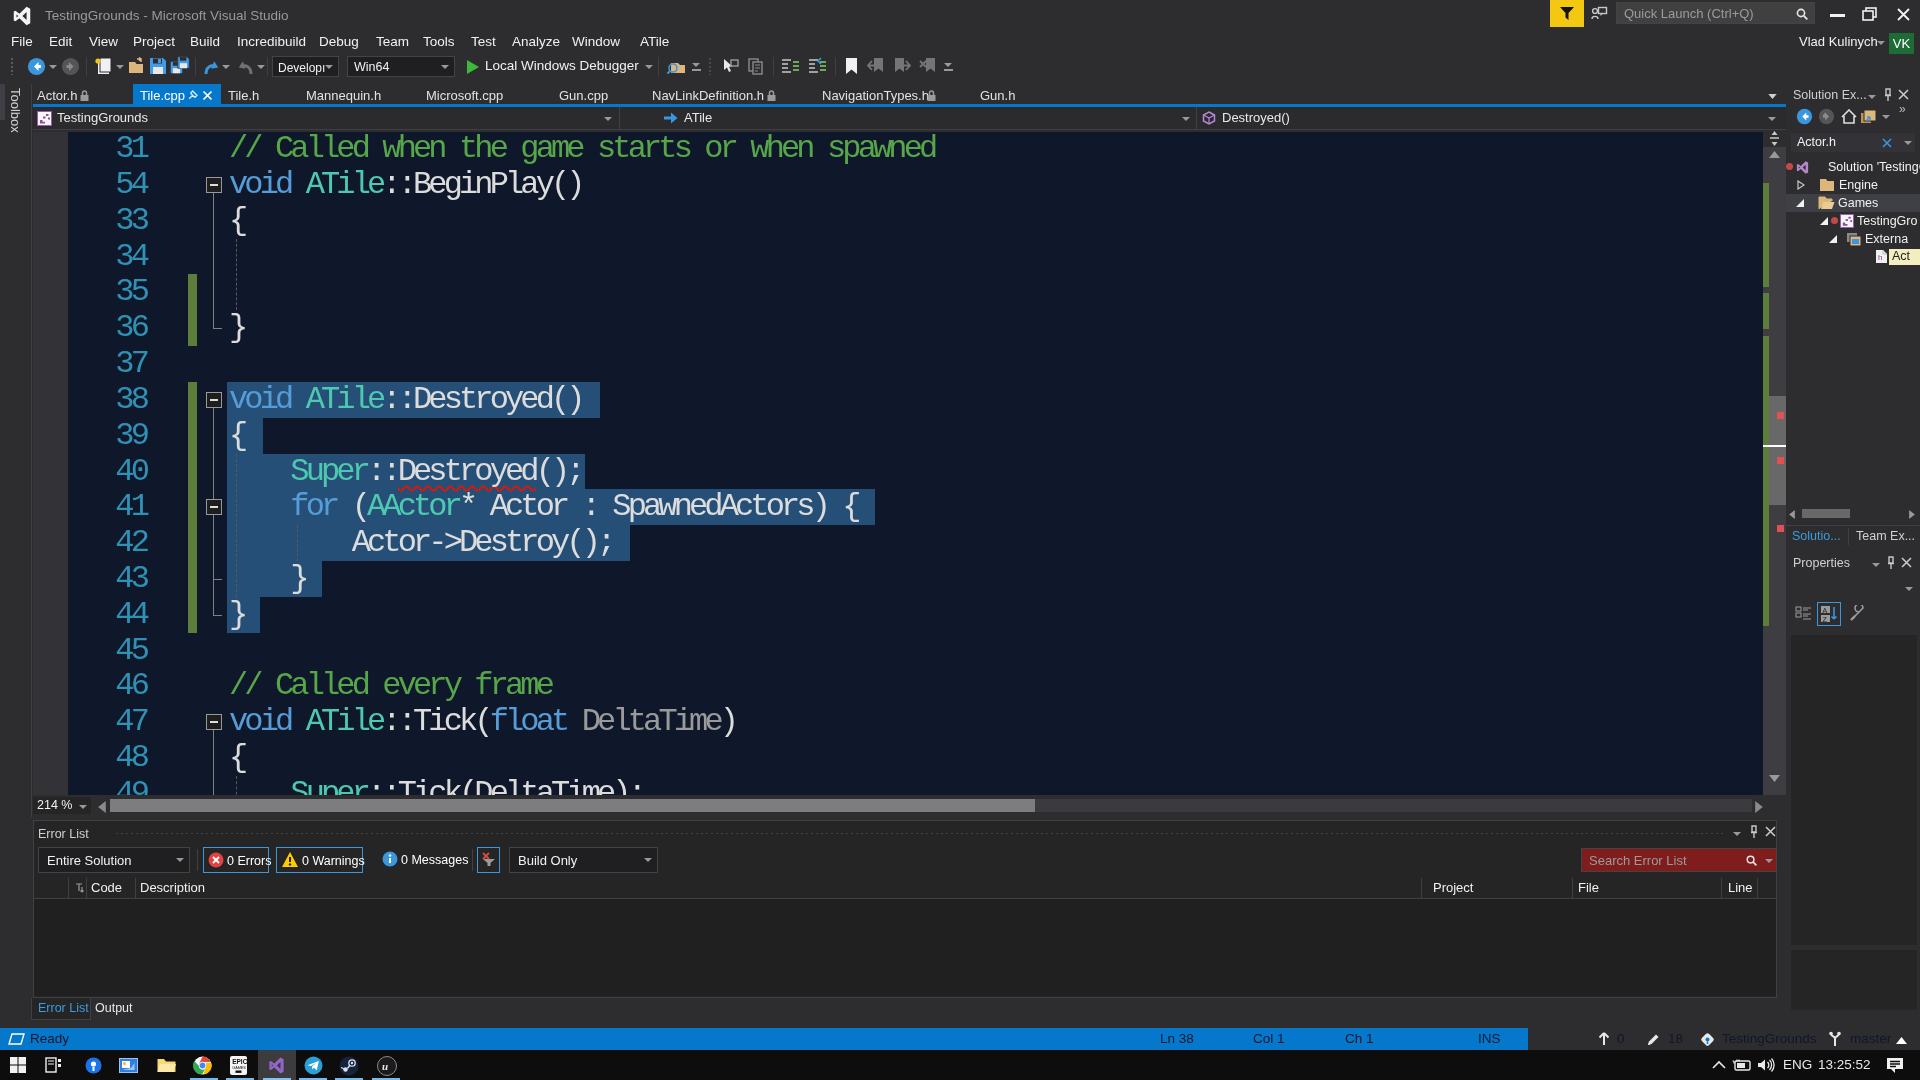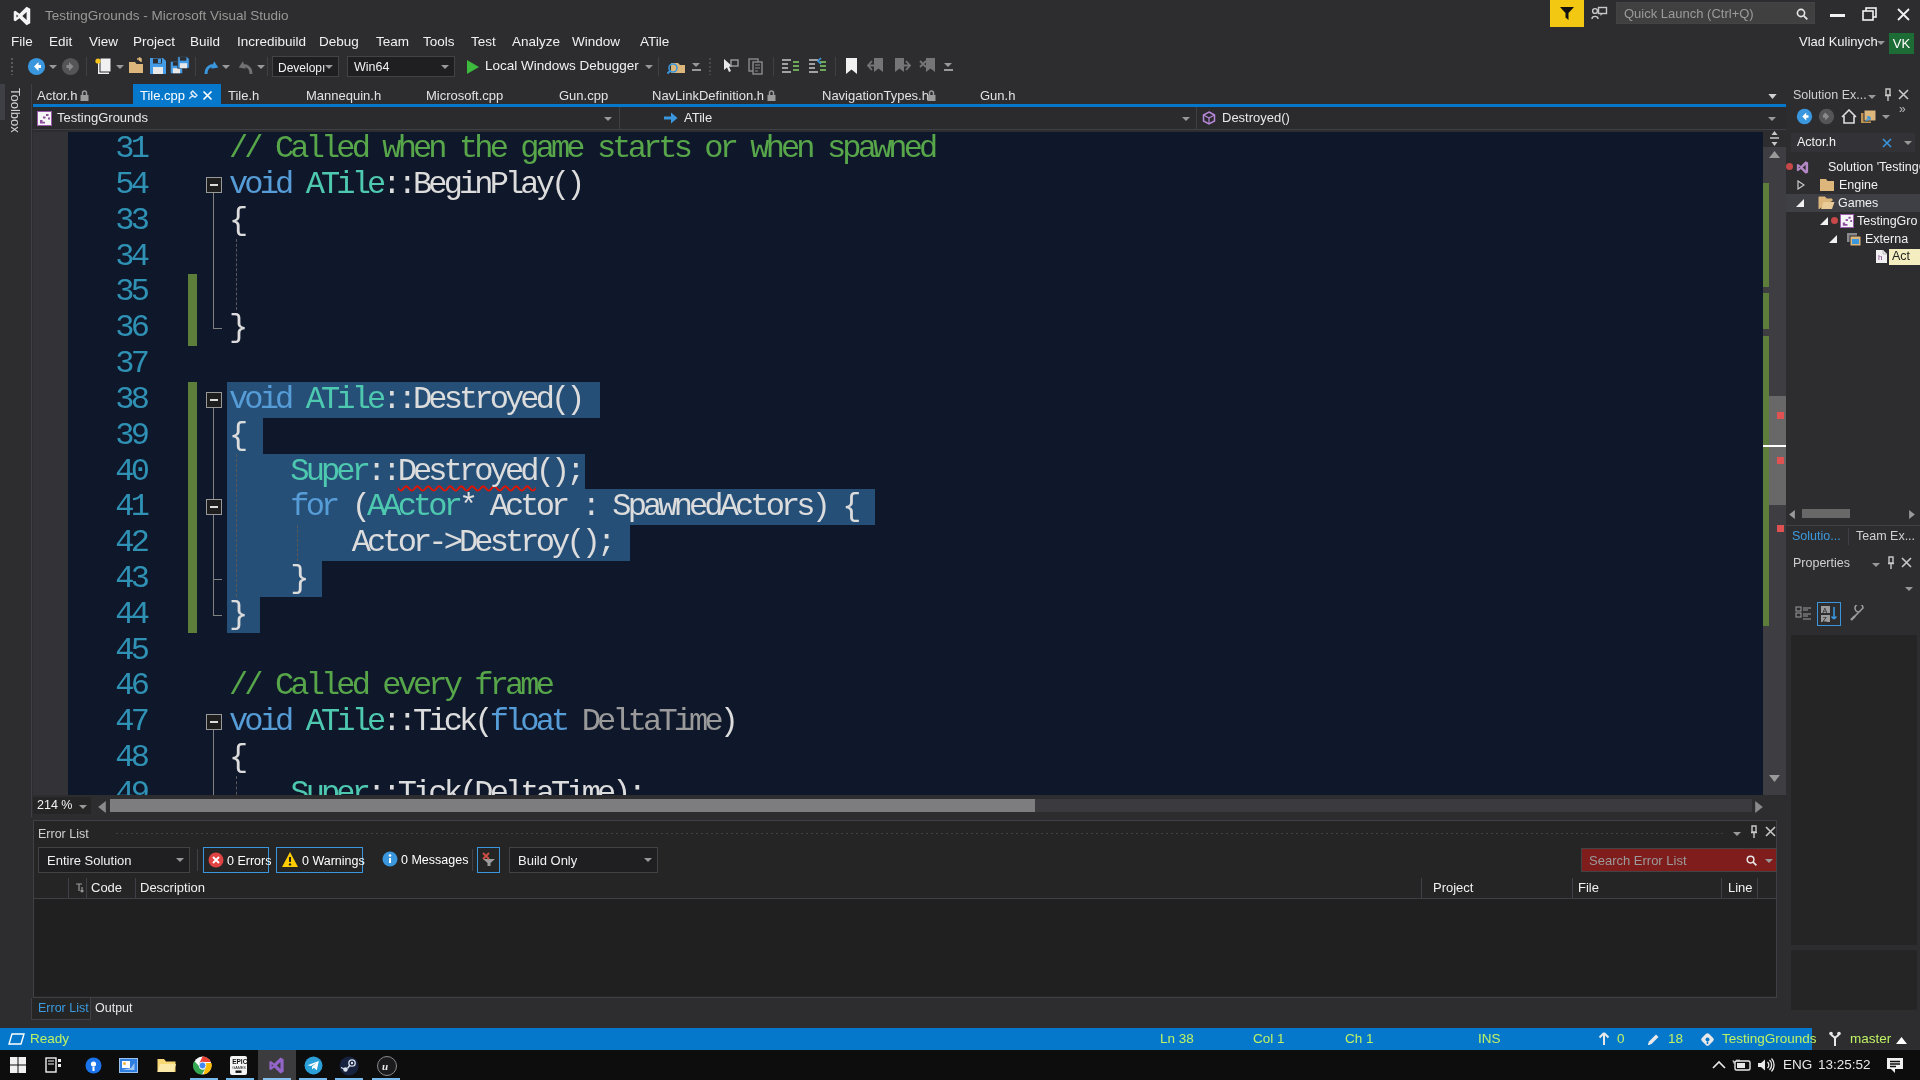--- a/index.html
+++ b/index.html
@@ -575,21 +575,21 @@
         </svg>
     </div>
     <svg class="abs" style="left:62px;top:521px;" width="19" height="18" viewBox="0 0 19 18">
         <path d="M5 13 L11 7 A4 4 0 1 1 15 3 L9 9 Z" fill="none" stroke="#9b9b9b" stroke-width="1.6"></path>
         <path d="M3 15 L7 11" stroke="#9b9b9b" stroke-width="2.4"></path>
       </svg>
     <div class="abs" style="left:5px;top:551px;width:126px;height:310px;background:#252526;"></div>
     <div class="abs" style="left:5px;top:866px;width:126px;height:60px;background:#252526;"></div>
   </div>
 
-  <div class="abs" id="statusbar" style="left:0;top:1028px;width:1812px;height:22px;background:#0678cc;color:#bef264;font-size:13.5px;">
+  <div class="abs" id="statusbar" style="left:0;top:1028px;width:1528px;height:22px;background:#0678cc;color:#0f172a;font-size:13.5px;">
     <svg class="abs" style="left:8px;top:5px;" width="17" height="12" viewBox="0 0 17 12">
         <path d="M4 1 L16 1 L13 11 L1 11 Z" fill="none" stroke="#fff" stroke-width="1.4"></path>
       </svg>
     <div class="abs" style="left:30px;top:3px;">Ready</div>
     <div class="abs" style="left:1160px;top:3px;">Ln 38</div>
     <div class="abs" style="left:1253px;top:3px;">Col 1</div>
     <div class="abs" style="left:1345px;top:3px;">Ch 1</div>
     <div class="abs" style="left:1478px;top:3px;">INS</div>
     <svg class="abs" style="left:1598px;top:4px;" width="12" height="14" viewBox="0 0 12 14">
         <path d="M6 1 L6 13 M6 1 L1.5 5.5 M6 1 L10.5 5.5" stroke="#e8e8e8" stroke-width="2" fill="none"></path>

